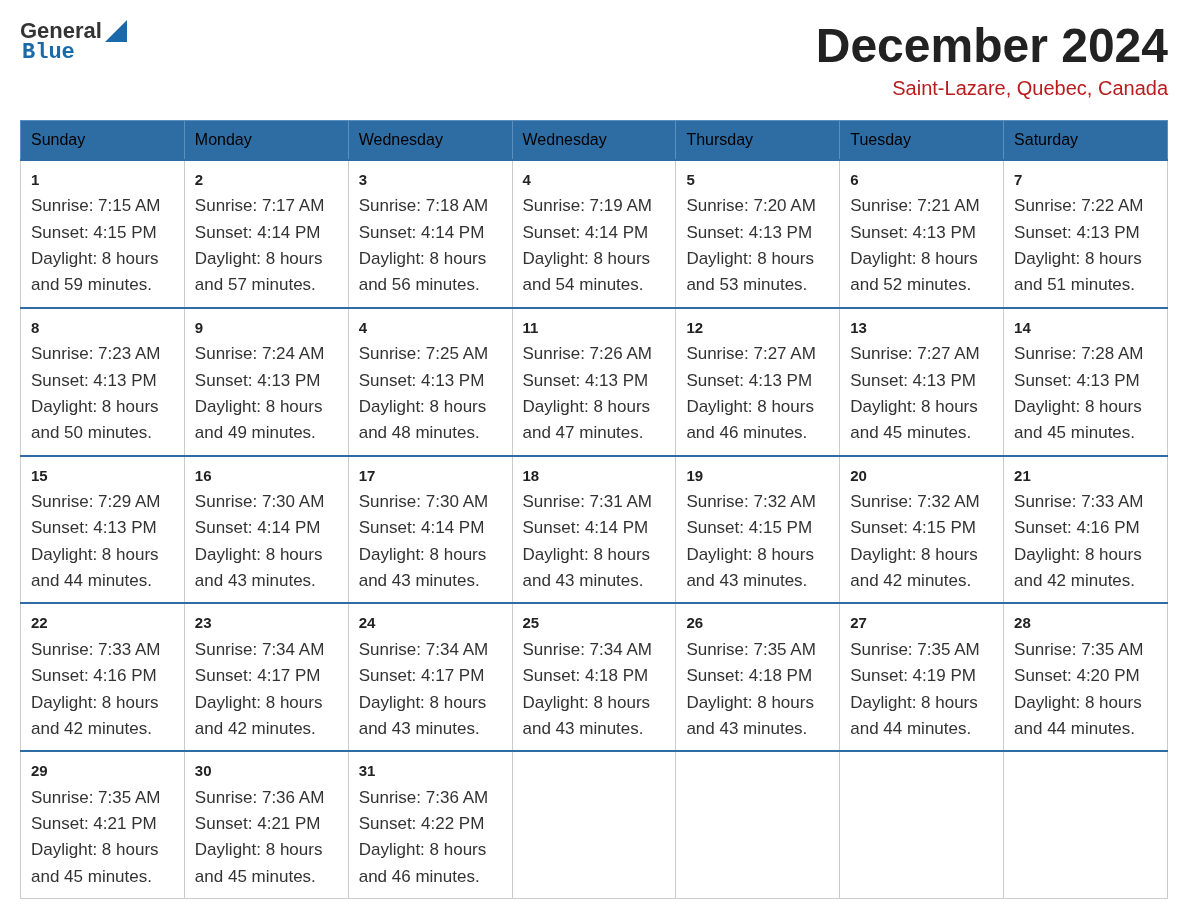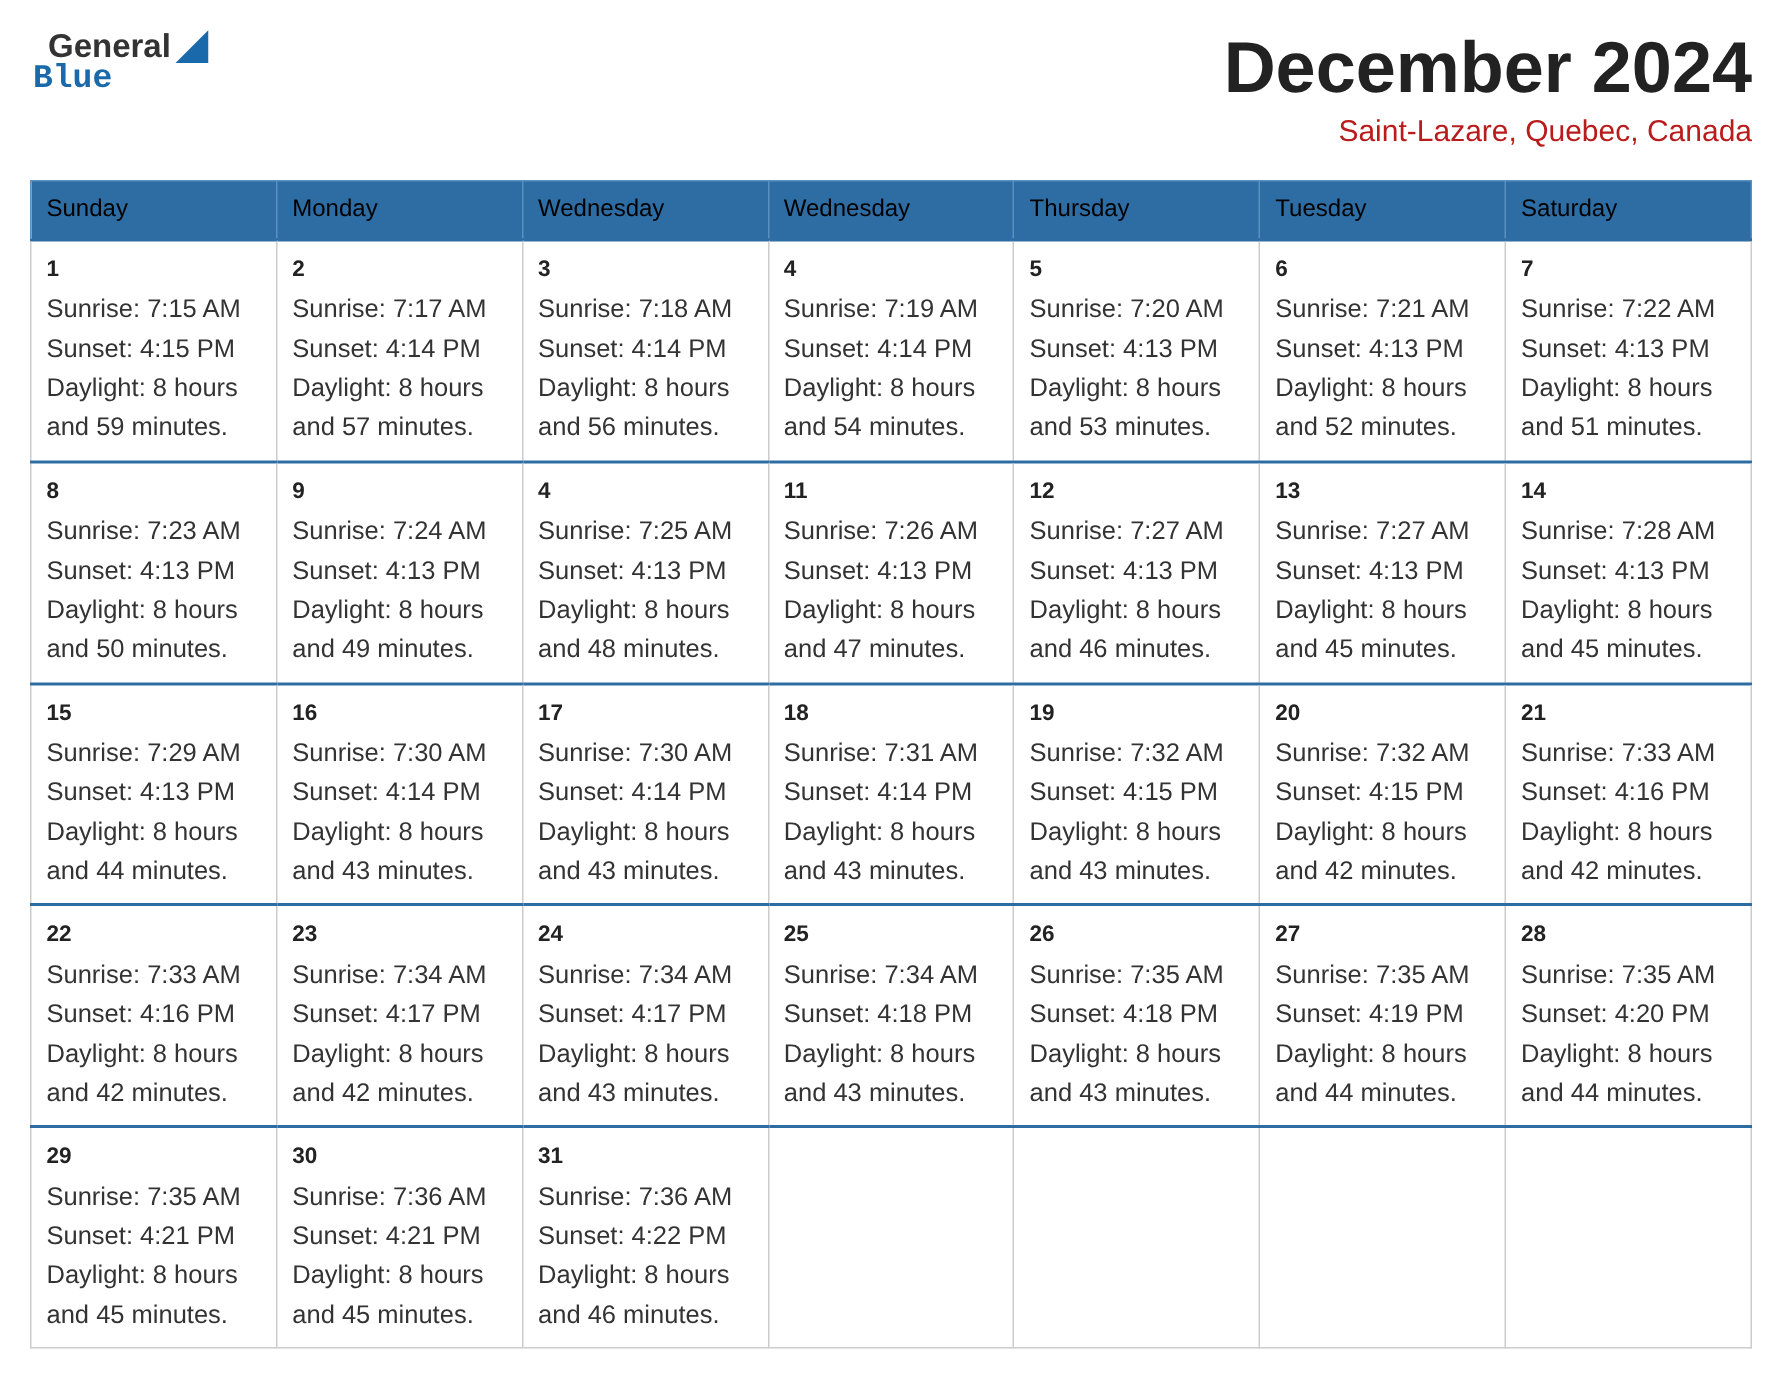--- a/index.html
+++ b/index.html
@@ -95,21 +95,21 @@
   </style>
 </head>
 <body>
 
 <div>
   <div class="header">
 
     <div class="logo-area">
       <div class="logo-wrapper">
         <div class="logo-line1">
-          <span style="font-size:22px;font-weight:bold;color:#333;margin-left:12px;">General</span>
+          <span style="font-size:22px;font-weight:bold;color:#333;">General</span>
           <svg width="22" height="22" viewBox="0 0 22 22" style="margin-left:3px;margin-top:0px;">
             <polygon points="0,22 22,0 22,22" fill="#1a6aab"></polygon>
           </svg>
         </div>
         <div class="logo-line2">
           <span style="font-size:22px;font-weight:bold;color:#1a6aab;font-family:Liberation Mono, monospace;">Blue</span>
         </div>
       </div>
     </div>
 

